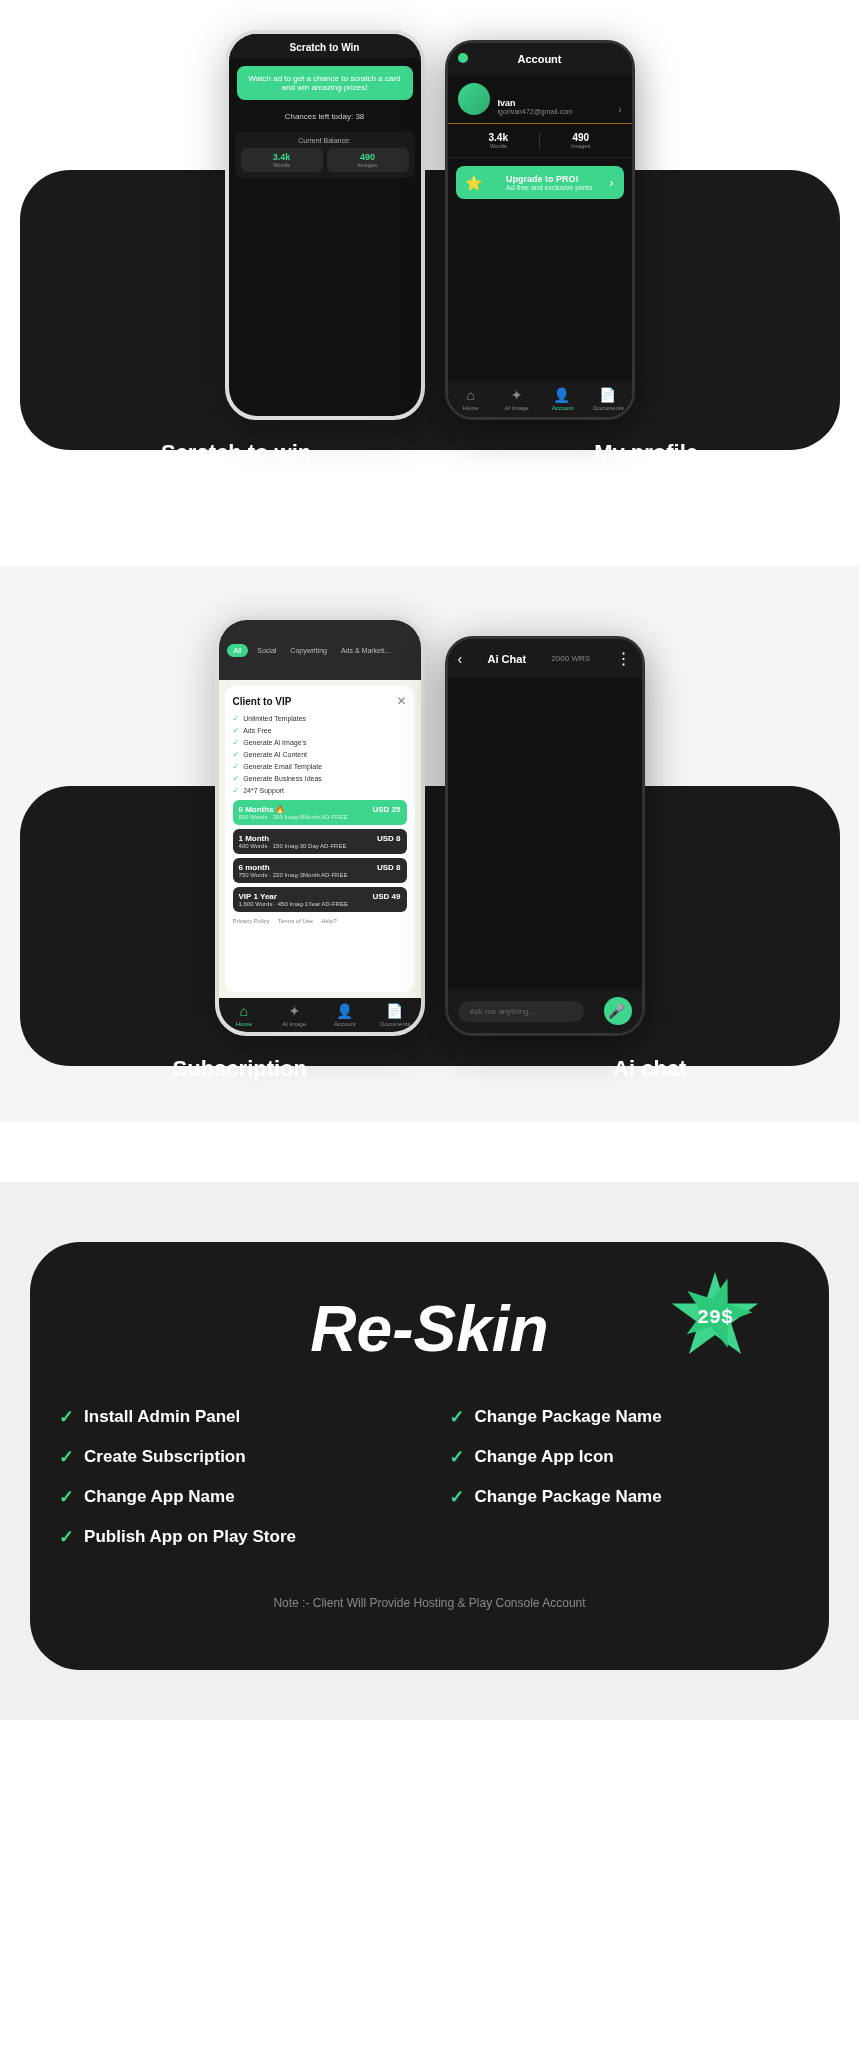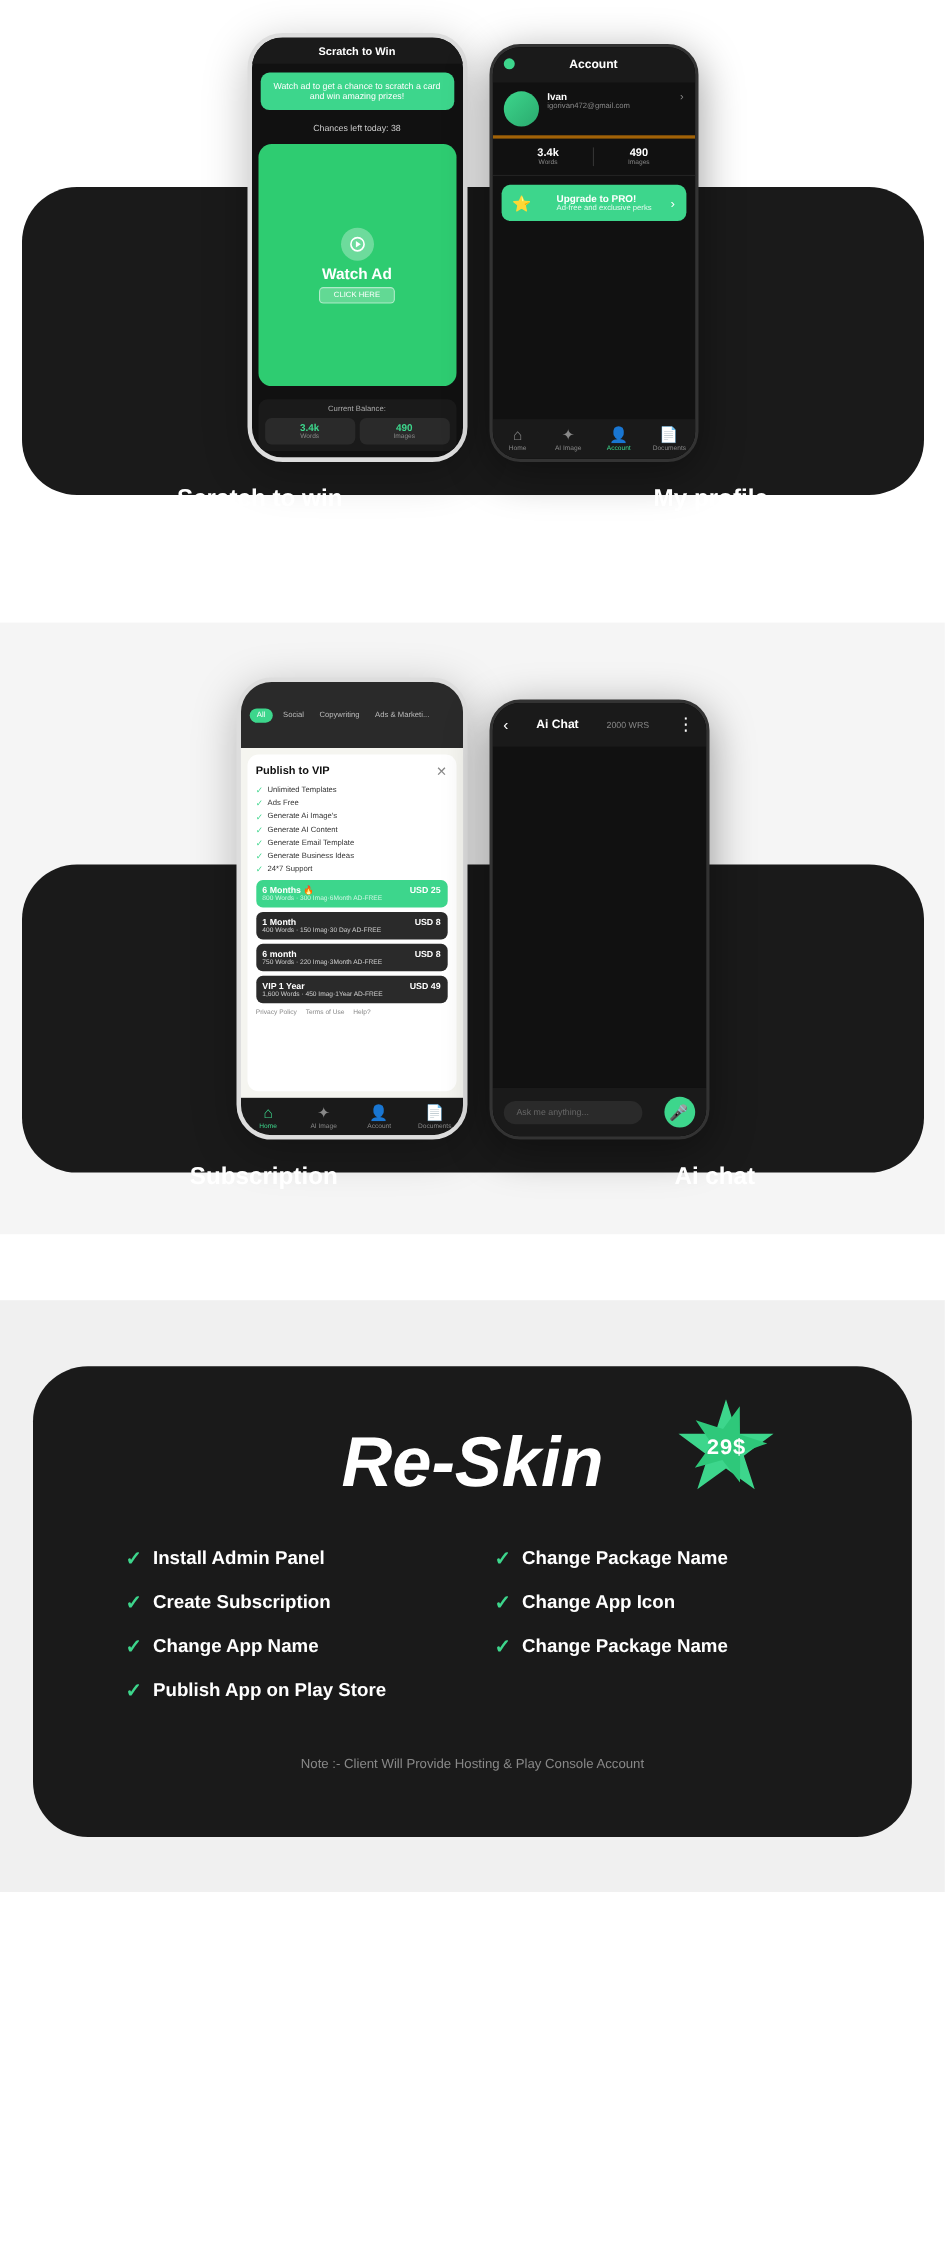--- a/index.html
+++ b/index.html
@@ -188,23 +188,23 @@
       position: absolute;
       left: 10px;
       top: 10px;
       width: 10px;
       height: 10px;
       background: #3dd68c;
       border-radius: 50%;
     }
     .account-profile-row {
       display: flex;
-      align-items: flex-start;
+      align-items: flex-end;
       padding: 8px 10px;
-      border-bottom: 3px solid #a16207;
+      border-bottom: 1px solid #a16207;
       justify-content: space-between;
     }
     .account-avatar {
       width: 32px;
       height: 32px;
       background: linear-gradient(135deg, #3dd68c, #2aaa6e);
       border-radius: 50%;
       margin-right: 8px;
     }
     .account-info {
@@ -524,21 +524,21 @@
 
     
     .section-3 {
       background: #f0f0f0;
       padding: 60px 30px 50px;
       margin-top: 60px;
     }
     .reskin-blob {
       background: #1a1a1a;
       border-radius: 50px;
-      padding: 50px 84px 60px;
+      padding: 50px 29px 60px;
       position: relative;
       max-width: 820px;
       margin: 0 auto;
     }
     .reskin-header {
       display: flex;
       align-items: center;
       justify-content: center;
       margin-bottom: 40px;
       position: relative;
@@ -617,30 +617,20 @@
     <div class="dark-blob-1"></div>
 
     <div class="phone-wrapper">
       <div class="phone-frame-light">
         <div class="scratch-phone">
           <div class="scratch-header">
             <span>Scratch to Win</span>
           </div>
           <div class="scratch-watch-banner">Watch ad to get a chance to scratch a card and win amazing prizes!</div>
           <div class="scratch-chances">Chances left today: 38</div>
-          <div class="scratch-main">
-            <div class="scratch-icon">
-              <svg width="18" height="18" viewBox="0 0 24 24" fill="white">
-                  <circle cx="12" cy="12" r="8" fill="none" stroke="white" stroke-width="2"></circle>
-                  <polygon points="10,8 16,12 10,16" fill="white"></polygon>
-                </svg>
-            </div>
-            <div class="scratch-watch-text">Watch Ad</div>
-            <div class="scratch-click-btn">CLICK HERE</div>
-          </div>
           <div class="scratch-balance">
             <div class="scratch-balance-title">Current Balance:</div>
             <div class="scratch-balance-row">
               <div class="scratch-balance-item">
                 <div class="scratch-balance-num">3.4k</div>
                 <div class="scratch-balance-label">Words</div>
               </div>
               <div class="scratch-balance-item">
                 <div class="scratch-balance-num">490</div>
                 <div class="scratch-balance-label">Images</div>
@@ -722,21 +712,21 @@
       <div class="phone-frame-light" style="width:210px; height:420px;">
         <div class="sub-phone">
           <div class="sub-phone-top">
             <span class="sub-tab">All</span>
             <span class="sub-tab-plain">Social</span>
             <span class="sub-tab-plain">Copywriting</span>
             <span class="sub-tab-plain">Ads &amp; Marketi...</span>
           </div>
           <div class="sub-modal">
             <div class="sub-modal-header">
-              <span class="sub-modal-title">Publish to VIP</span>
+              <span class="sub-modal-title">Client to VIP</span>
               <span class="sub-close">✕</span>
             </div>
             <div class="sub-feature">
               <span class="sub-check">✓</span>
               <span class="sub-feat-text">Unlimited Templates</span>
             </div>
             <div class="sub-feature">
               <span class="sub-check">✓</span>
               <span class="sub-feat-text">Ads Free</span>
             </div>

